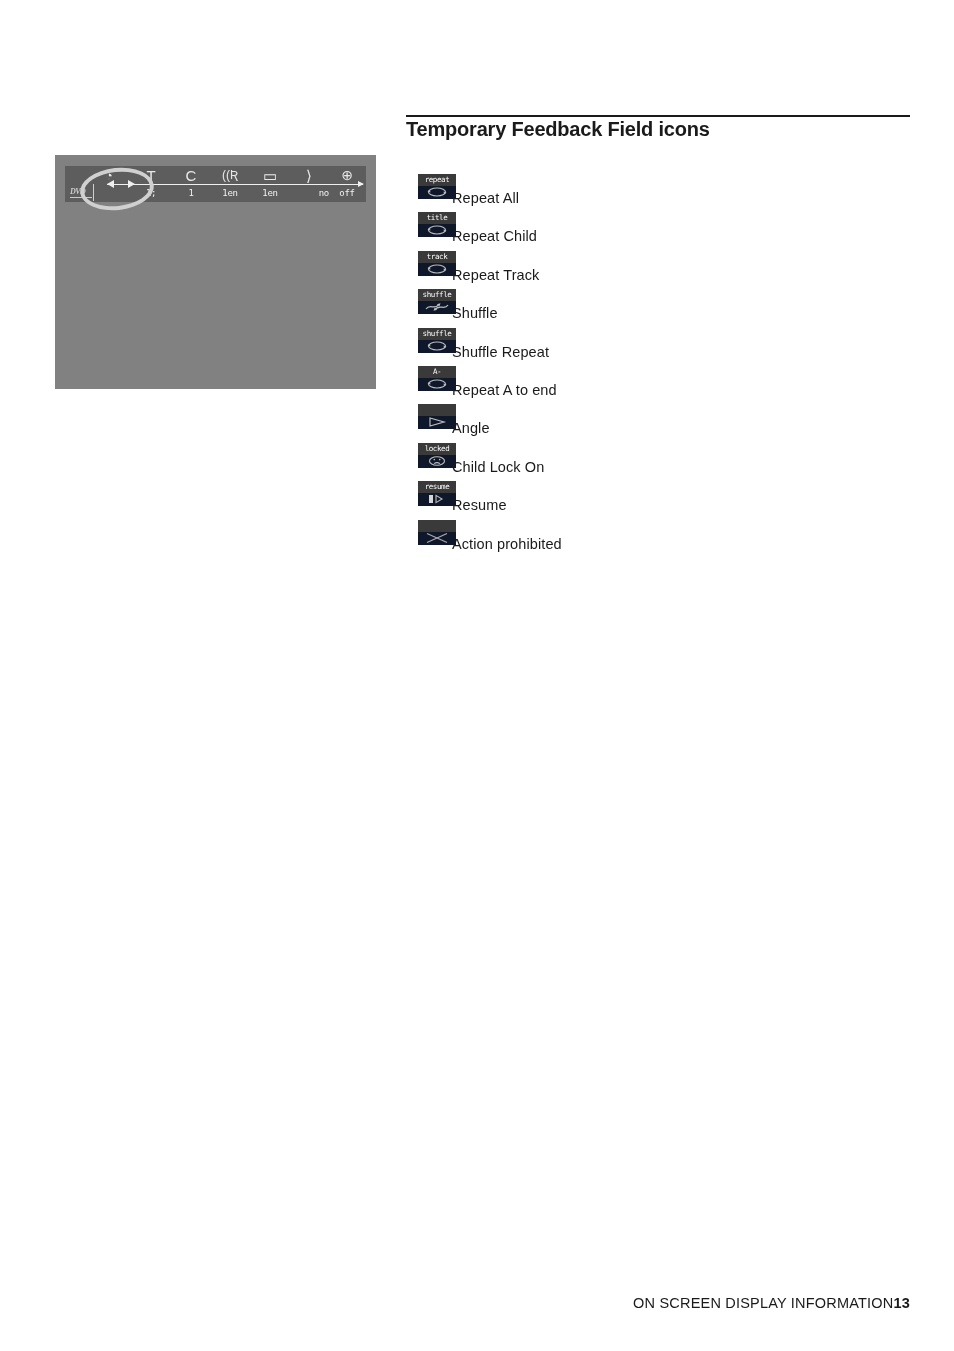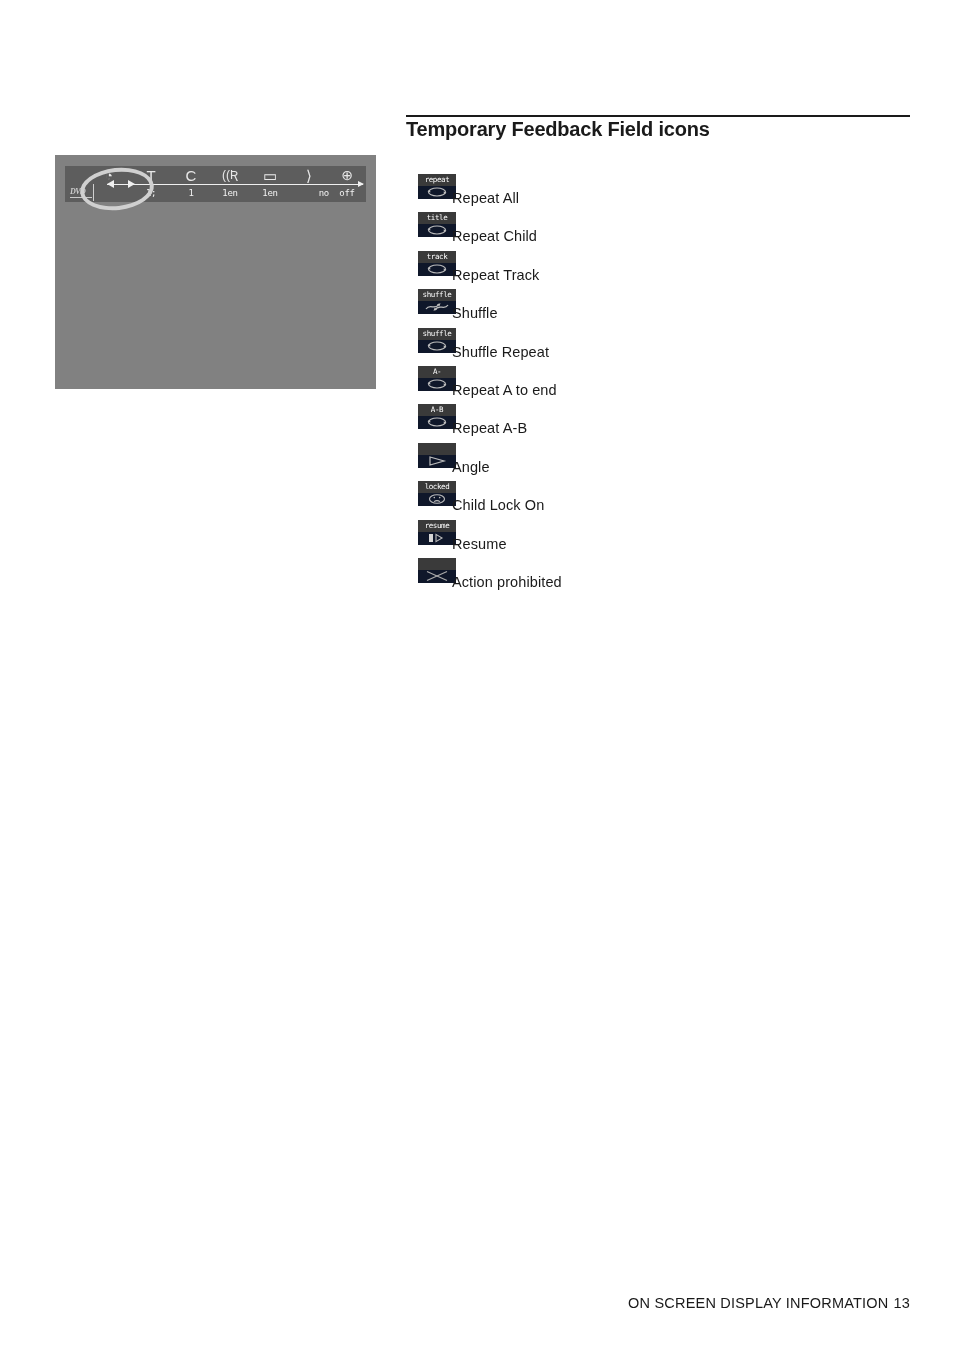--- a/index.html
+++ b/index.html
@@ -217,22 +217,21 @@
     position: absolute;
     left: 0;
     top: 1295px;
     width: 910px;
     text-align: right;
     font-size: 14.5px;
     letter-spacing: 0.2px;
     color: #1a1a1a;
   }
   #footer .page-num {
-    font-weight: normal;
-    margin-left: 5px;
+    font-weight: bold;
   }
 </style>
 </head>
 <body>
 
 <div id="tv-screen">
 
   <div id="osd-bar">
 
     <div id="dvd-logo">
@@ -349,33 +348,20 @@
             <ellipse cx="11" cy="6" rx="8.5" ry="4" fill="none" stroke="#bdbdbd" stroke-width="1.2"></ellipse>
             <path d="M4 3.6 L1.5 5.2 L4.4 6.6 Z" fill="#bdbdbd"></path>
             <path d="M18 8.4 L20.5 6.8 L17.6 5.4 Z" fill="#bdbdbd"></path>
           </svg>
         </span>
       </div>
       <div class="icon-label">Repeat A to end</div>
     </div>
     <div class="icon-row">
       <div class="fb-icon">
-        <span class="cap">A-B</span>
-        <span class="sym">
-          <svg width="22" height="12" viewBox="0 0 22 12">
-            <ellipse cx="11" cy="6" rx="8.5" ry="4" fill="none" stroke="#bdbdbd" stroke-width="1.2"></ellipse>
-            <path d="M4 3.6 L1.5 5.2 L4.4 6.6 Z" fill="#bdbdbd"></path>
-            <path d="M18 8.4 L20.5 6.8 L17.6 5.4 Z" fill="#bdbdbd"></path>
-          </svg>
-        </span>
-      </div>
-      <div class="icon-label">Repeat A-B</div>
-    </div>
-    <div class="icon-row">
-      <div class="fb-icon">
         <span class="cap empty"></span>
         <span class="sym">
           <svg width="22" height="12" viewBox="0 0 22 12">
             <path d="M4 2 L18 6 L4 10 Z" fill="none" stroke="#bdbdbd" stroke-width="1.2"></path>
           </svg>
         </span>
       </div>
       <div class="icon-label">Angle</div>
     </div>
     <div class="icon-row">

